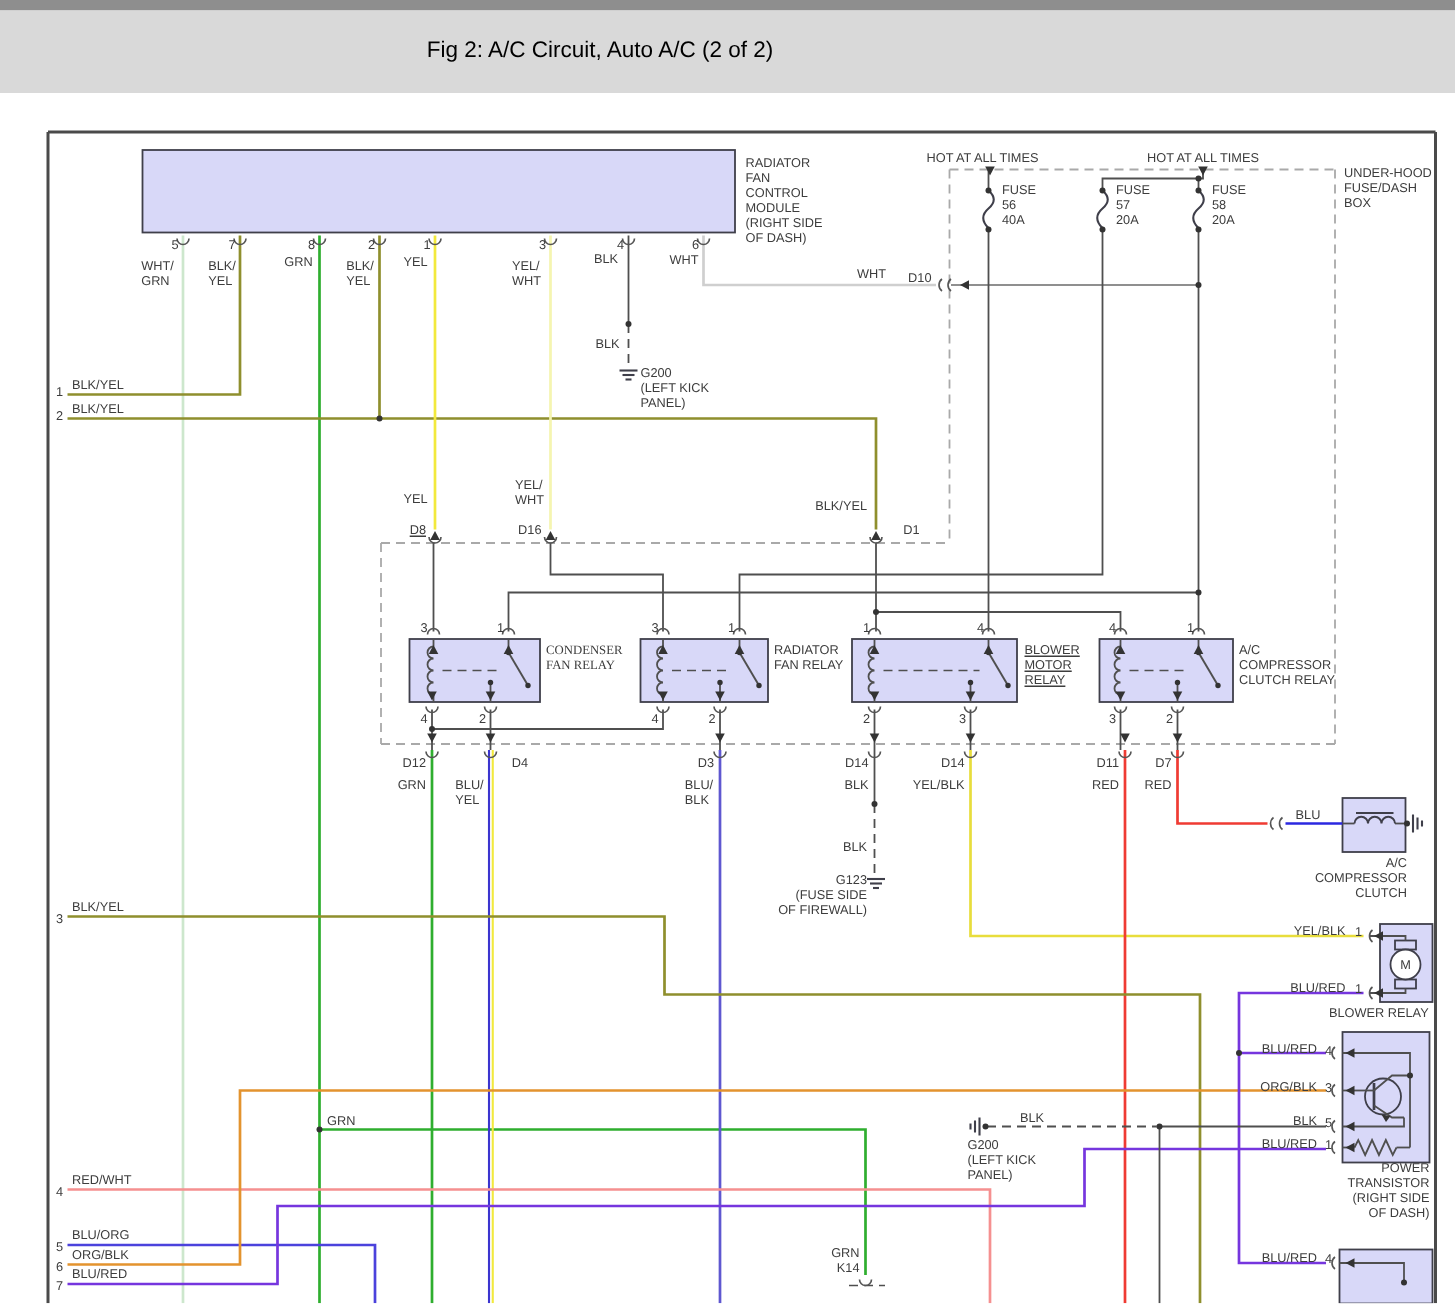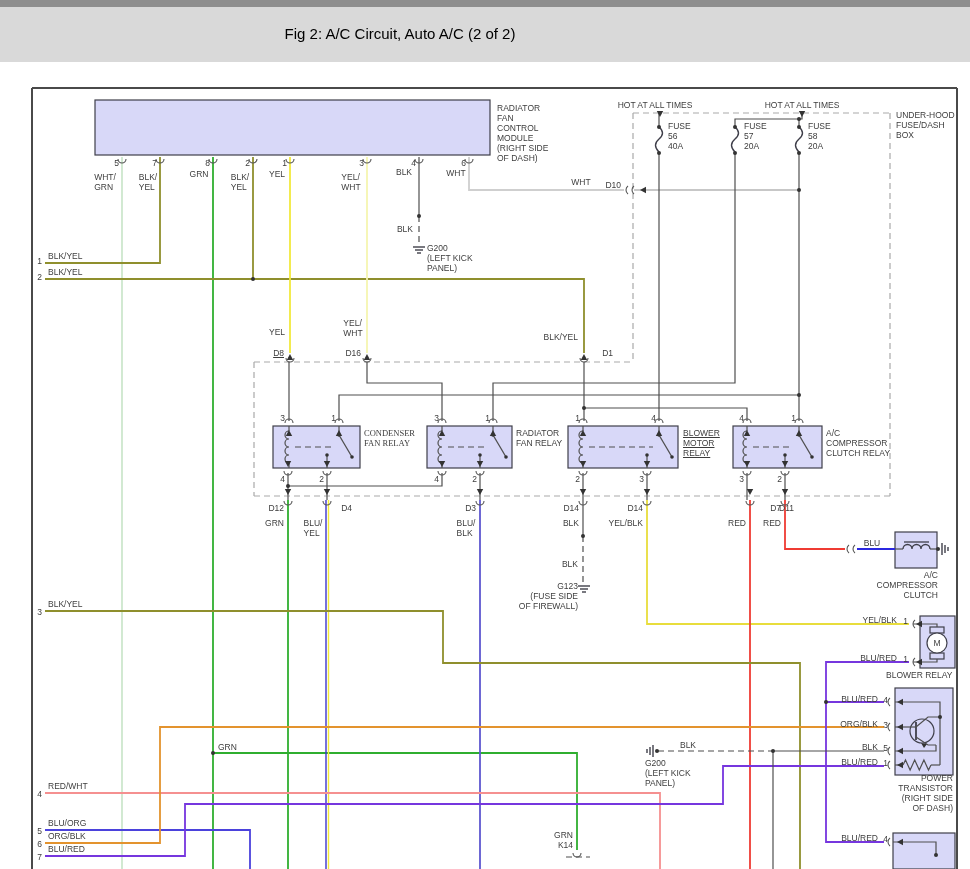--- a/index.html
+++ b/index.html
@@ -357,21 +357,21 @@
       <span class="lbl r" style="left: 477px; top: 474px;">2</span>
       <span class="lbl r" style="left: 580px; top: 474px;">2</span>
       <span class="lbl r" style="left: 644px; top: 474px;">3</span>
       <span class="lbl r" style="left: 744px; top: 474px;">3</span>
       <span class="lbl r" style="left: 782px; top: 474px;">2</span>
       <span class="lbl r" style="left: 284px; top: 503px;">D12</span>
       <span class="lbl r" style="left: 323px; top: 503px; margin-left: 29px;">D4</span>
       <span class="lbl r" style="left: 476px; top: 503px;">D3</span>
       <span class="lbl r" style="left: 579px; top: 503px;">D14</span>
       <span class="lbl r" style="left: 643px; top: 503px;">D14</span>
-      <span class="lbl r" style="left: 746px; top: 503px; margin-left: 48px;">D11</span>
+      <span class="lbl r" style="left: 746px; top: 503px;">D11</span>
       <span class="lbl r" style="left: 781px; top: 503px;">D7</span>
       <span class="lbl r" style="left: 284px; top: 518px;">GRN</span>
       <span class="lbl c" style="left: 313px; top: 518px;">BLU/
 YEL</span>
       <span class="lbl c" style="left: 466px; top: 518px;">BLU/
 BLK</span>
       <span class="lbl r" style="left: 579px; top: 518px;">BLK</span>
       <span class="lbl r" style="left: 643px; top: 518px;">YEL/BLK</span>
       <span class="lbl r" style="left: 746px; top: 518px;">RED</span>
       <span class="lbl r" style="left: 781px; top: 518px;">RED</span>

